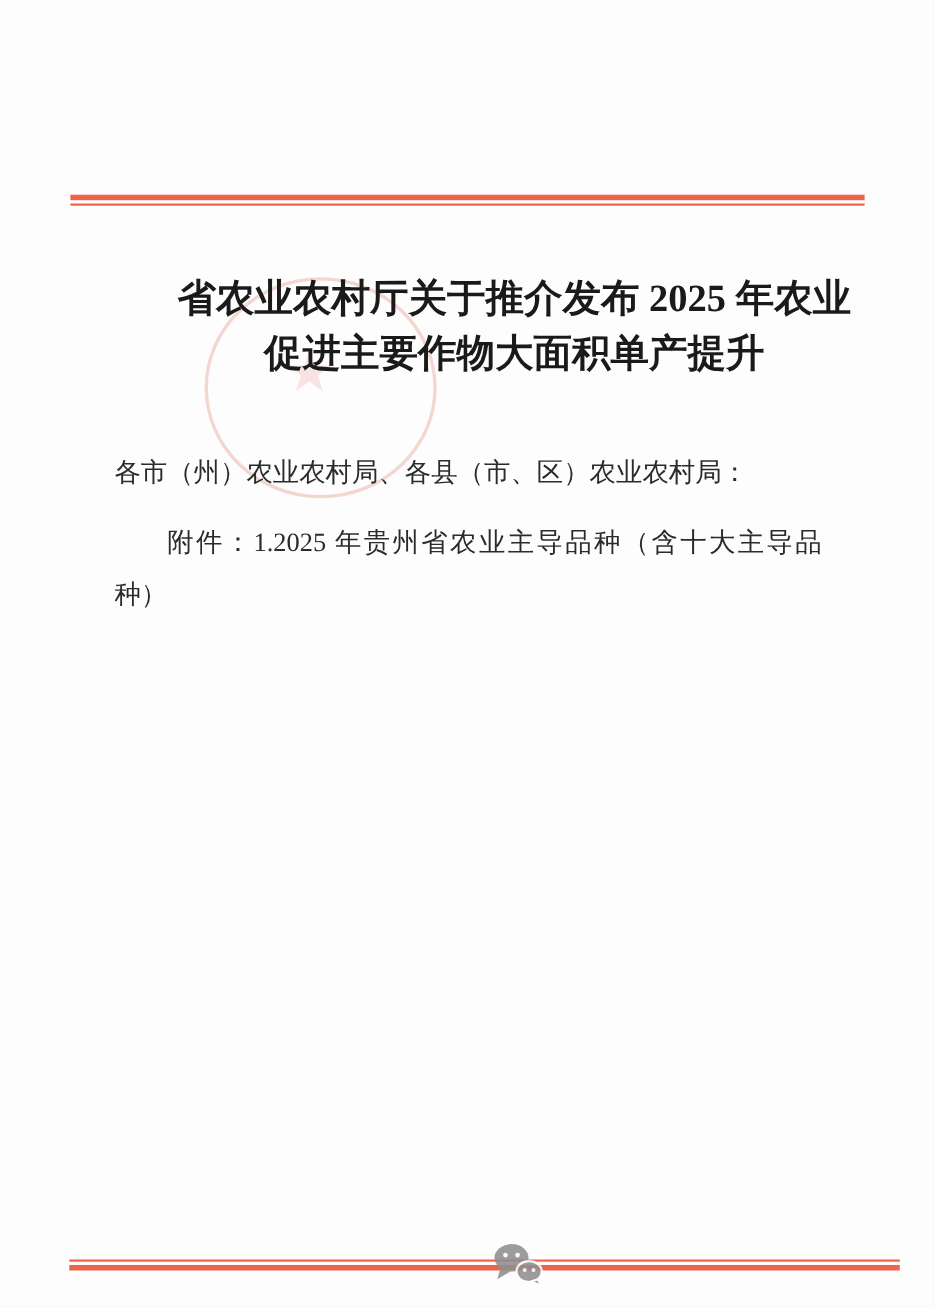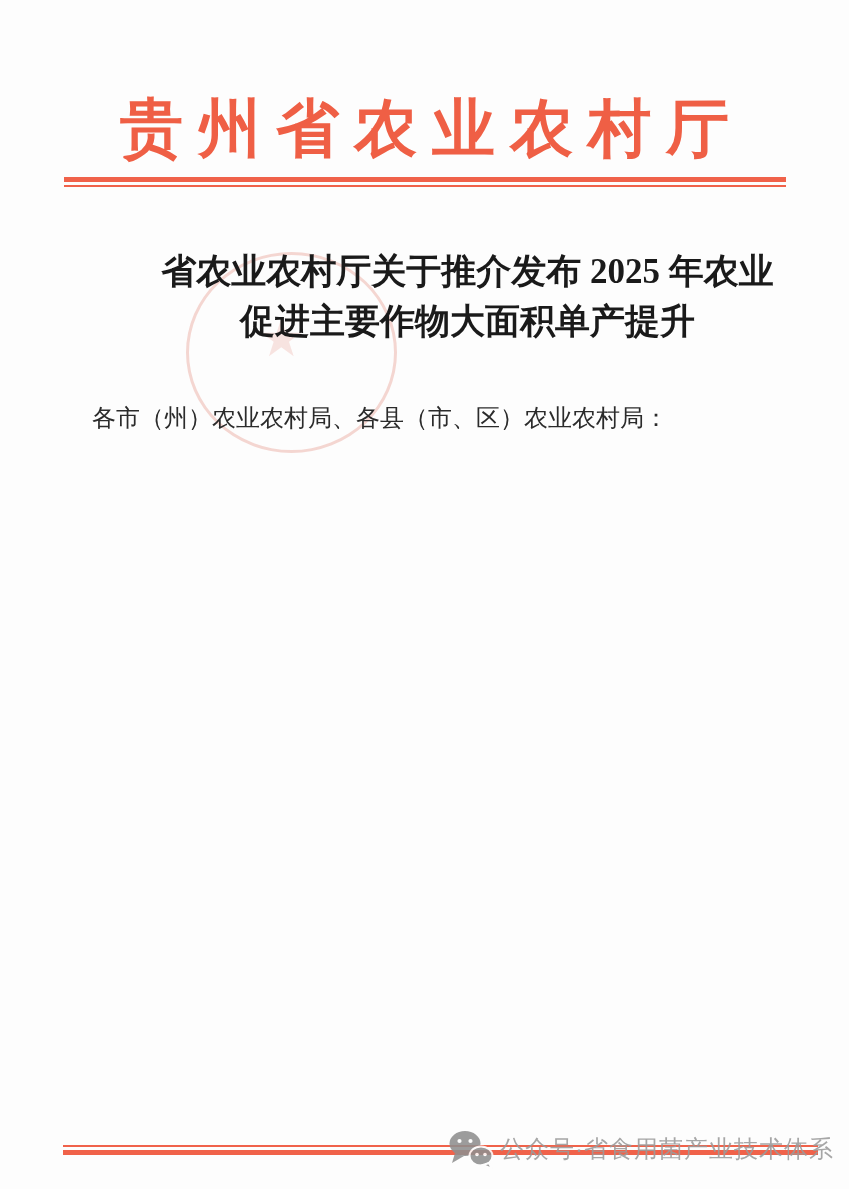--- a/index.html
+++ b/index.html
@@ -60,21 +60,21 @@
     color:var(--title-text);
     padding-left:43px;
   }
   
   .body-text{
     position:absolute;left:88px;top:391px;width:675px;
     font-size:24px;line-height:47.5px;
     color:var(--body-text);
     text-align:justify;
   }
-  .body-text p{margin:4px;padding:0;}
+  .body-text p{margin:16px;padding:0;}
   .para-indent{text-indent:2em;}
   .attachment-line{margin-top:47px;text-indent:2em;}
   
   .watermark{
     position:absolute;left:448px;top:1129px;
     display:flex;align-items:center;gap:6px;
     z-index:5;opacity:.88;
   }
   .watermark .wm-text{
     font-family:"Liberation Sans","DejaVu Sans",sans-serif;
@@ -82,38 +82,38 @@
     color:var(--watermark-gray);
     white-space:nowrap;
   }
   .wechat-icon{display:block;}
 </style>
 </head>
 <body>
 
 <div class="page">
 
-  <div class="agency-name">贵州省农业农村厅</div>
 
   <div class="rule rule-top">
     <div class="bar-thick"></div>
     <div class="bar-gap"></div>
     <div class="bar-thin"></div>
   </div>
 
   <div class="seal"></div>
   <div class="seal-star">★</div>
 
   <div class="doc-title">
     <div>省农业农村厅关于推介发布 2025 年农业</div>
     <div>促进主要作物大面积单产提升</div>
   </div>
 
   <div class="body-text">
     <p>各市（州）农业农村局、各县（市、区）农业农村局：</p>
+    <p class="attachment-line">附件：1.2025 年贵州省农业主导品种（含十大主导品种）</p>
   </div>
 
   <div class="rule rule-bottom">
     <div class="bar-thin"></div>
     <div class="bar-gap"></div>
     <div class="bar-thick"></div>
   </div>
 
   <div class="watermark">
     <svg class="wechat-icon" width="46" height="40" viewBox="0 0 46 40" aria-hidden="true">
@@ -123,16 +123,15 @@
       </g>
       <circle cx="11.5" cy="12" r="2.1" fill="#fdfdfd"></circle>
       <circle cx="22.5" cy="12" r="2.1" fill="#fdfdfd"></circle>
       <g fill="#8f8f8f" stroke="#fdfdfd" stroke-width="2">
         <ellipse cx="33" cy="27" rx="11.5" ry="9.5"></ellipse>
         <polygon points="41,34 44,40 35,36"></polygon>
       </g>
       <circle cx="29" cy="25.5" r="1.8" fill="#fdfdfd"></circle>
       <circle cx="37" cy="25.5" r="1.8" fill="#fdfdfd"></circle>
     </svg>
-    <span class="wm-text">公众号·省食用菌产业技术体系</span>
   </div>
 
 </div>
 
 </body></html>

